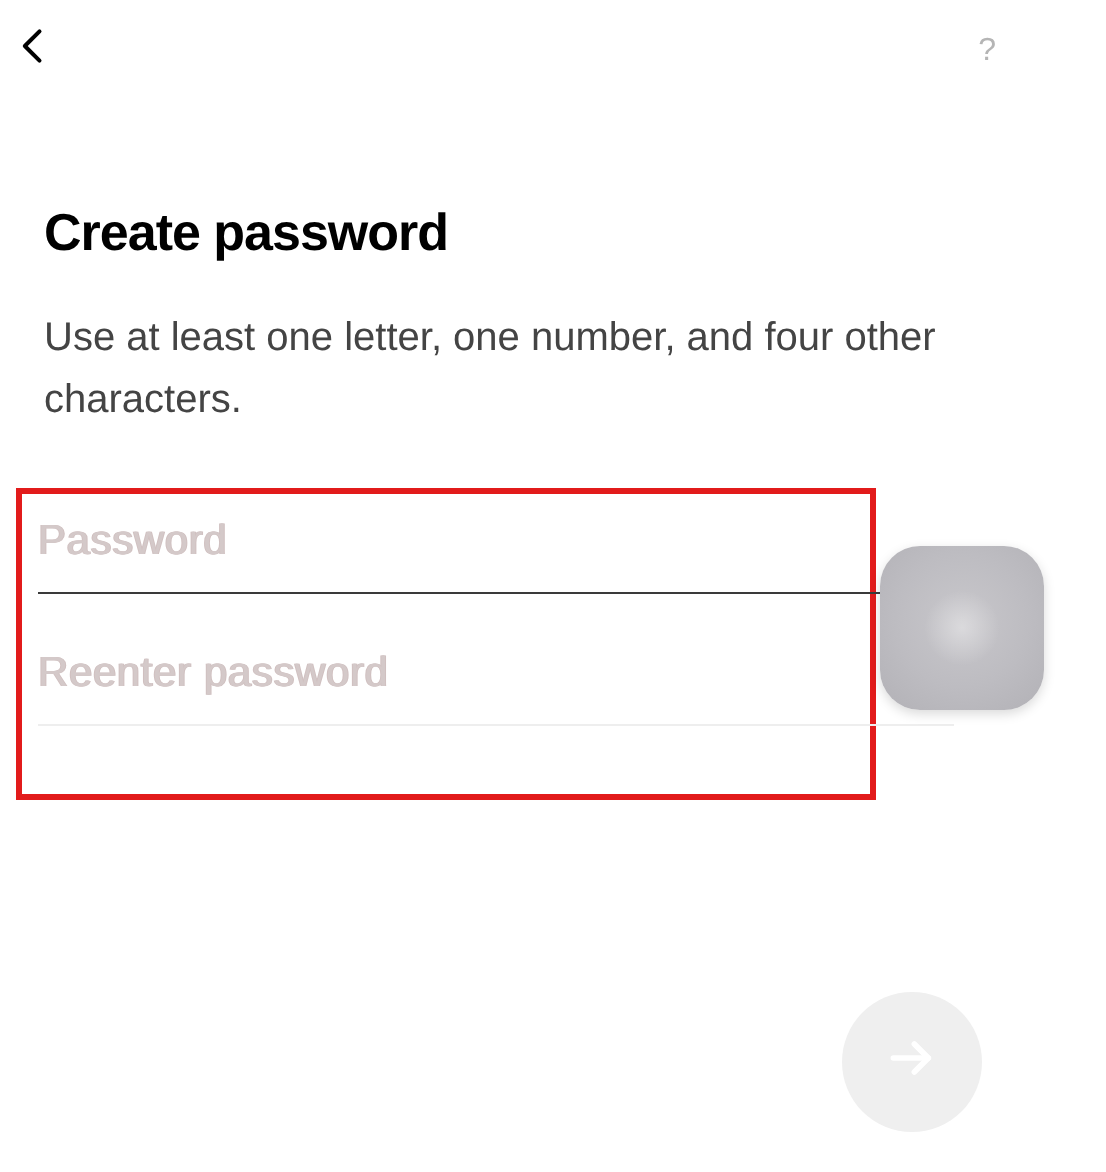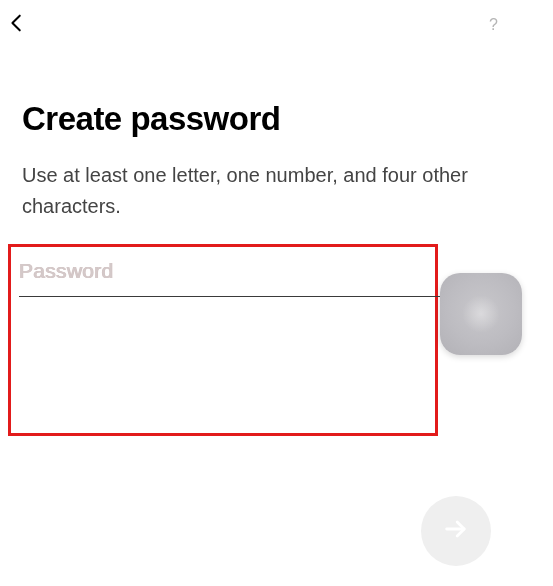--- a/index.html
+++ b/index.html
@@ -29,38 +29,38 @@
       color: #b5b5b5;
       font-size: 16px;
       padding-right: 45px;
       cursor: default;
       font-weight: 400;
     }
     .content {
       padding: 50px 22px 0 22px;
     }
     .title {
-      font-size: 33px;
+      font-size: 26px;
       font-weight: 700;
       color: #000000;
       margin-bottom: 22px;
       letter-spacing: -0.5px;
     }
     .subtitle {
       font-size: 20px;
       color: #444444;
       line-height: 1.55;
       font-weight: 400;
     }
     .form-highlight {
       position: absolute;
       top: 244px;
       left: 8px;
       width: 430px;
-      height: 192px;
+      height: 156px;
       border: 3px solid #e21b1b;
       padding: 12px 8px 0 8px;
     }
     .input-row {
       position: relative;
       margin-bottom: 6px;
     }
     .input-placeholder {
       font-size: 21px;
       color: #d4c9c9;
@@ -138,20 +138,24 @@
 <div class="content">
   <h1 class="title">Create password</h1>
   <p class="subtitle">Use at least one letter, one number, and four other characters.</p>
 </div>
 
 <div class="form-highlight">
   <div class="input-row">
     <span class="input-placeholder">Password</span>
     <div class="input-underline"></div>
   </div>
+  <div class="input-row pw-row-2">
+    <span class="input-placeholder">Reenter password</span>
+    <div class="input-underline-light"></div>
+  </div>
 </div>
 
 <div class="gray-blob"></div>
 
 <div class="next-fab">
   <span>
     <svg viewBox="0 0 24 24" fill="none" stroke="#ffffff" stroke-width="2.4" stroke-linecap="round" stroke-linejoin="round">
       <line x1="4" y1="12" x2="19" y2="12"></line>
       <polyline points="13 6 19 12 13 18"></polyline>
     </svg>

